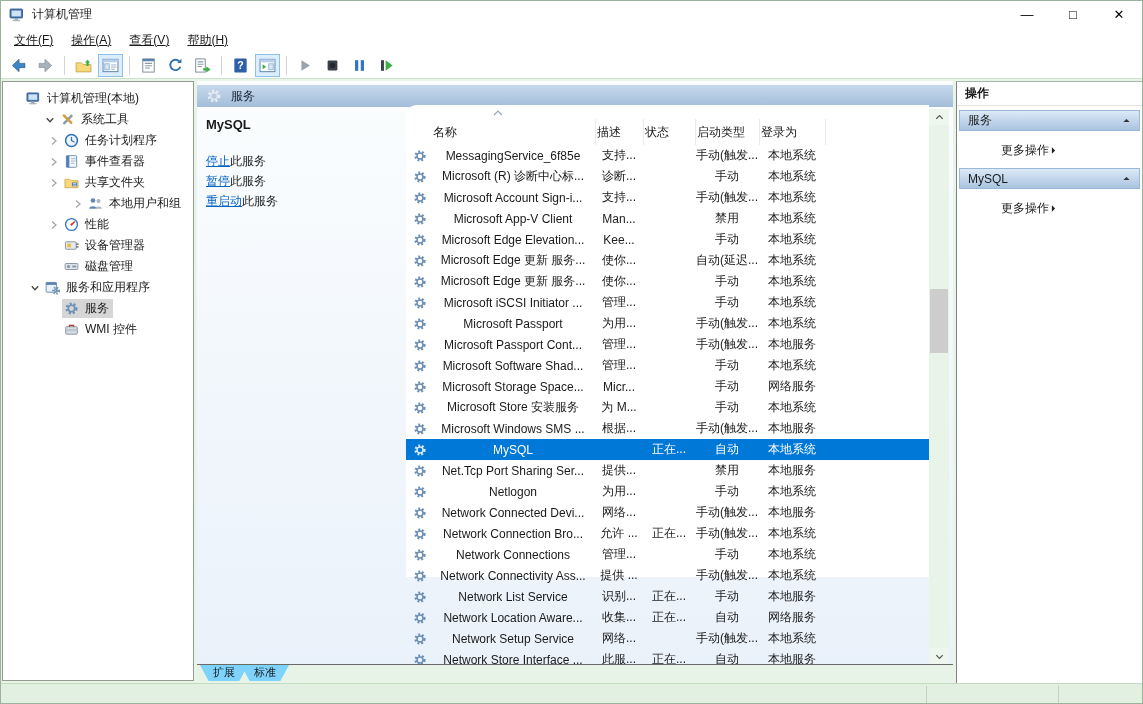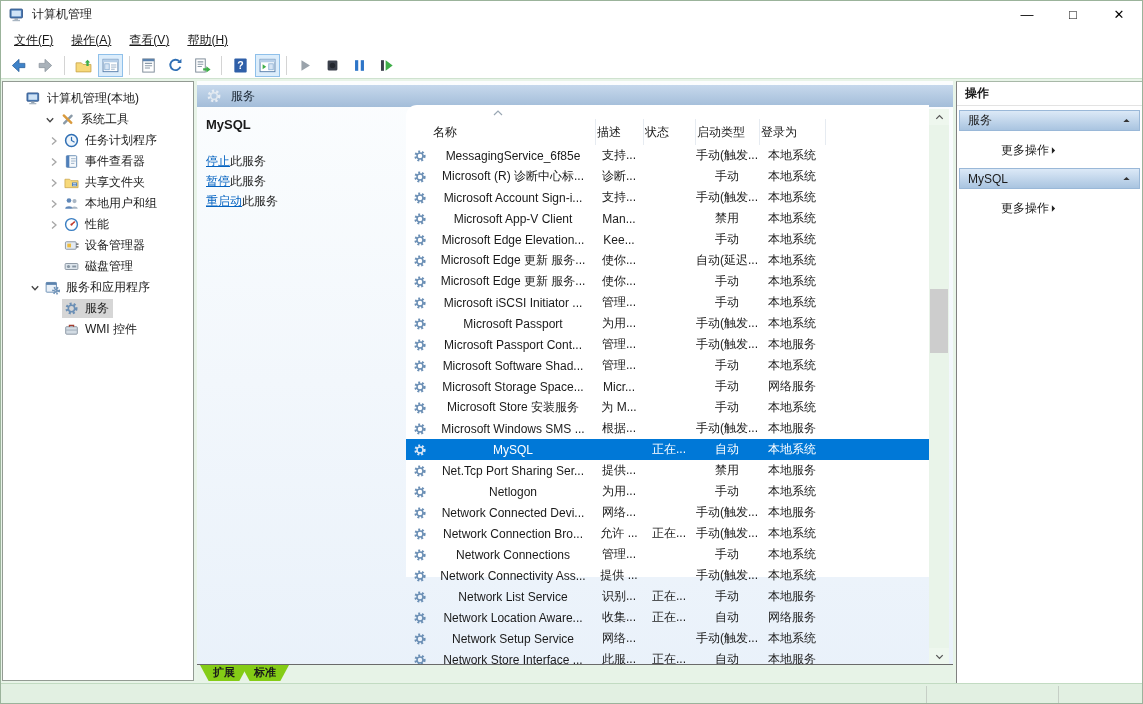--- a/index.html
+++ b/index.html
@@ -56,22 +56,22 @@
   .lrow.sel circle{stroke:#d9e7f6 !important;}
 
   
   .sb{position:absolute;left:732px;top:28px;width:20px;height:555px;background:#e9f4e9;}
   .sb-btn{position:absolute;left:0;width:20px;height:16px;display:flex;align-items:center;justify-content:center;background:#eef7ee;}
   .sb-up{top:0;} .sb-down{bottom:0;}
   .sb-thumb{position:absolute;left:1px;right:1px;top:180px;height:64px;background:#cdcdcd;}
 
   
   .tabbar{position:absolute;left:0;right:0;bottom:0;height:17px;background:#e7f3e7;border-top:1px solid #6a6a6a;display:flex;padding-left:3px;}
-  .vtab{height:16px;line-height:15px;padding:0 13px;background:#84cc16;font-size:11px;margin-right:-7px;
-    clip-path:polygon(12% 0,88% 0,100% 0,82% 100%,18% 100%,0 0);filter:drop-shadow(0 0 0.7px #666);font-weight:bold;}
+  .vtab{height:16px;line-height:15px;padding:0 13px;background:#7dd3fc;font-size:11px;margin-right:-7px;
+    clip-path:polygon(12% 0,88% 0,100% 0,82% 100%,18% 100%,0 0);filter:drop-shadow(0 0 0.7px #666);}
   .vtab.on{z-index:2;}
 
   
   .actions{position:absolute;left:955px;top:80px;width:186px;height:602px;background:#fff;border-left:1px solid #808080;border-top:1px solid #a8b8a8;}
   .ap-title{height:24px;display:flex;align-items:center;padding-left:8px;font-weight:bold;border-bottom:1px solid #e3e3e3;}
   .asec{height:21px;margin:4px 2px 7px;padding:0 8px;display:flex;align-items:center;justify-content:space-between;
     background:linear-gradient(#dce9f7,#a9c4e0);border:1px solid #9ab8d8;}
   .aitem{height:24px;display:flex;align-items:center;padding:0 10px 0 44px;margin-bottom:6px;}
 
   
@@ -295,21 +295,21 @@
           <span class="ic" style="width:15px;height:15px">
             <svg viewBox="0 0 16 16">
               <path d="M1 4.5h5l1.5 1.5H15v7.5H1z" fill="#f7d97a" stroke="#c9a54c" stroke-width="0.8"></path>
               <rect x="8.5" y="8" width="5.5" height="4" fill="#4f7fba"></rect>
               <path d="M9.5 9.2h3.5M9.5 10.9h3.5" stroke="#cfe3f6" stroke-width="0.9"></path>
             </svg>
           </span>
           <span>共享文件夹</span>
         </span>
       </div>
-      <div class="trow" style="padding-left: 42px;">
+      <div class="trow" style="padding-left: 66px;">
         <span class="texp">
           <svg viewBox="0 0 10 10" style="width: 10px; height: 10px;">
             <path d="M3 1.5L7 5 3 8.5" fill="none" stroke="#a6a6a6" stroke-width="1.3"></path>
           </svg>
         </span>
         <span class="tlab">
           <span class="ic" style="width:15px;height:15px">
             <svg viewBox="0 0 16 16">
               <circle cx="5.3" cy="4.8" r="2.5" fill="#5f87b8"></circle>
               <path d="M1.3 13.5c0-3.4 8-3.4 8 0z" fill="#5f87b8"></path>

